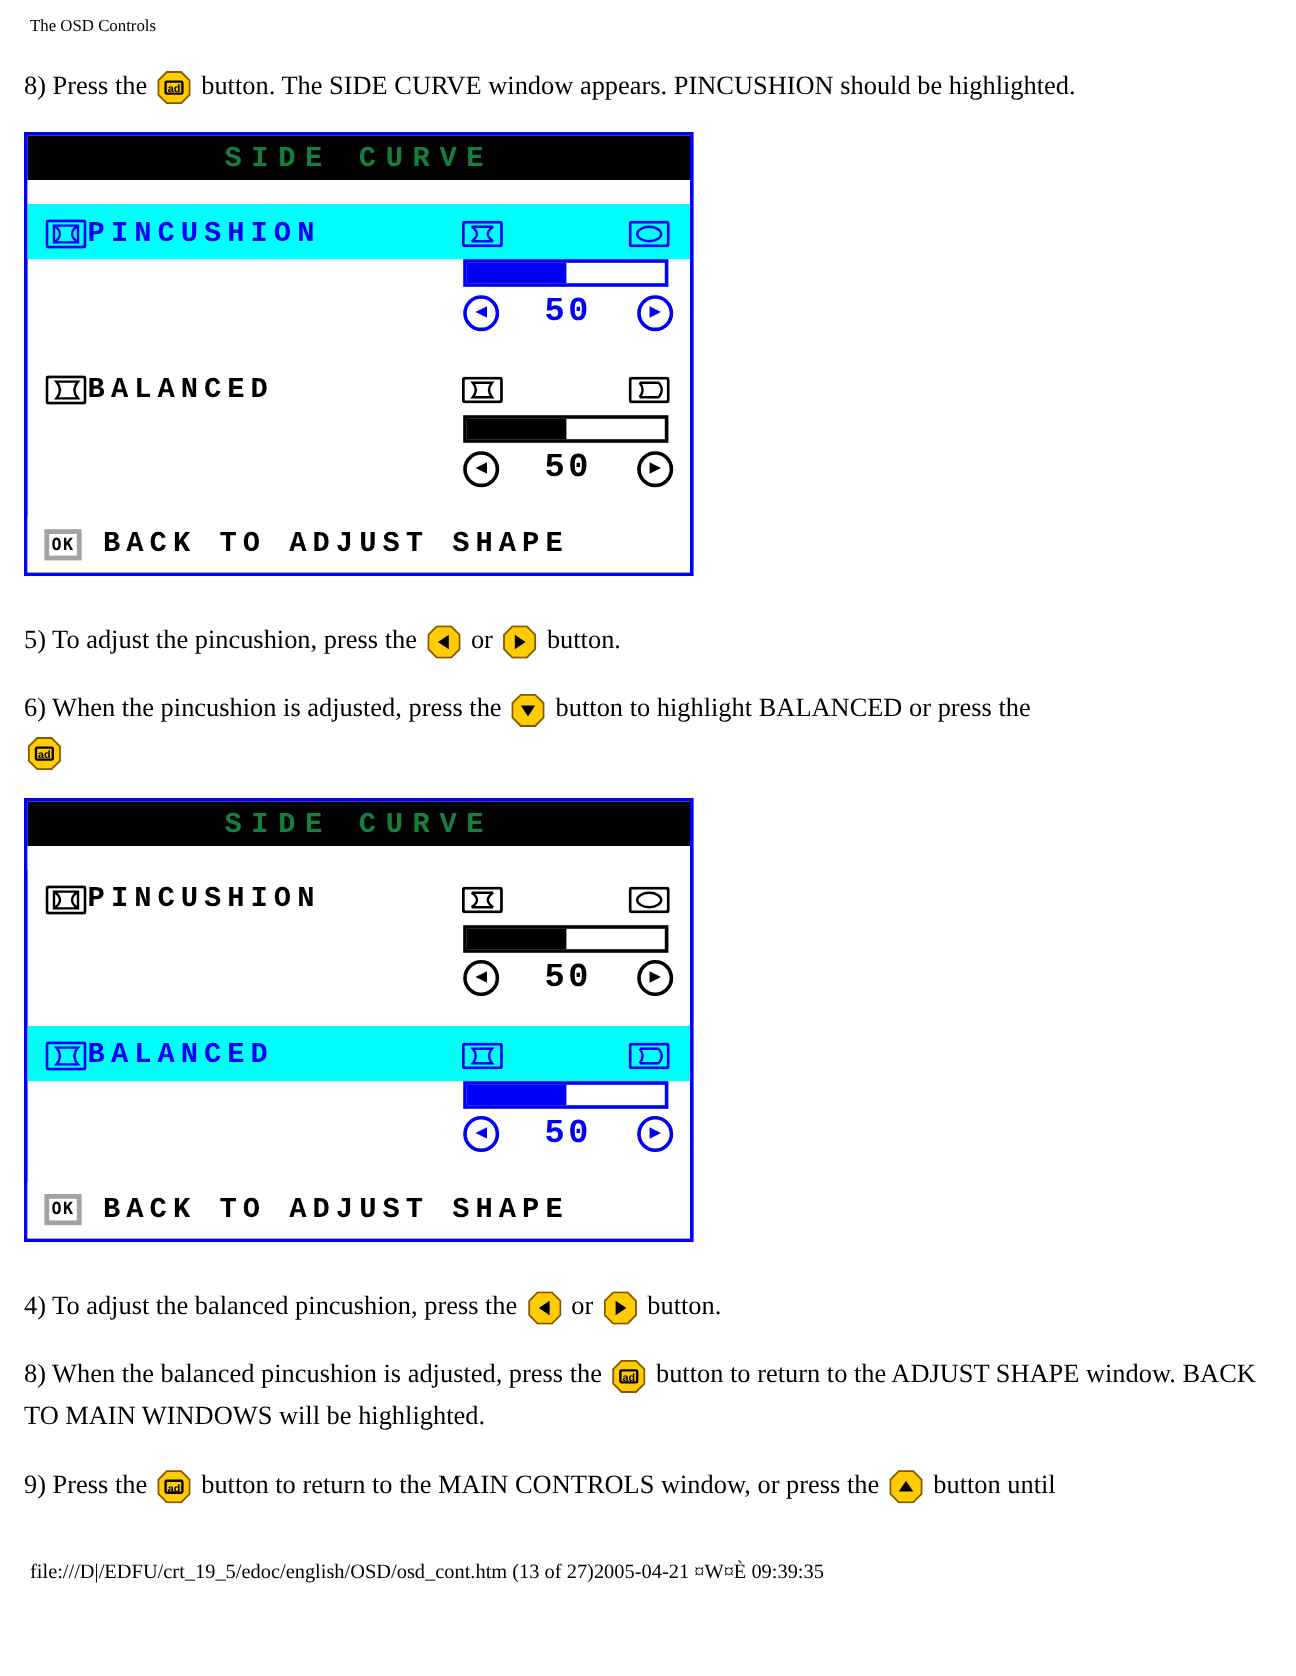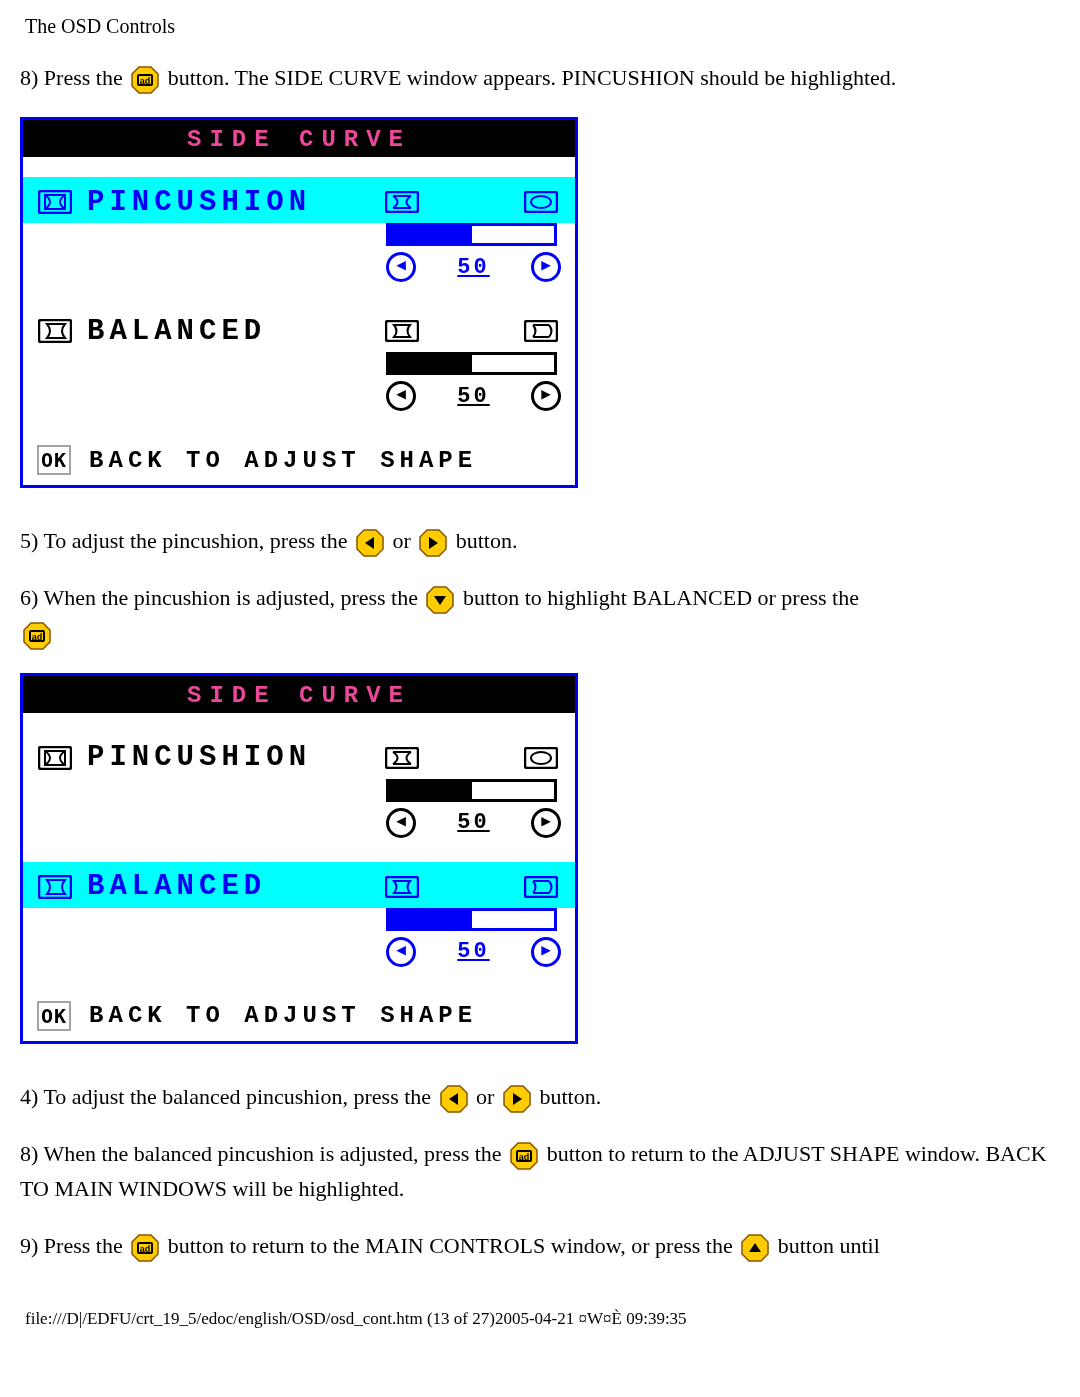--- a/index.html
+++ b/index.html
@@ -7,40 +7,40 @@
     padding: 0;
     background: #fff;
     font-family: "Times New Roman", Times, serif;
     color: #000;
     width: 1080px;
   }
   .page {
     padding: 10px 20px 20px 20px;
   }
   .header-small {
-    font-size: 20px;
+    font-size: 14px;
     margin: 5px 0 20px 5px;
   }
   .step {
     font-size: 22px;
     line-height: 1.6;
     margin: 22px 0;
   }
   
   .osd {
     width: 552px;
     border: 3px solid #0000f8;
     background: #fff;
     margin: 10px 0 35px 0;
     font-family: "Lucida Console", "Courier New", monospace;
     font-weight: 900;
   }
   .osd-title {
     background: #000;
-    color: #ec4899;
+    color: #15803d;
     text-align: center;
     font-size: 24px;
     letter-spacing: 8px;
     padding: 6px 0 4px 0;
   }
   .osd-gap-white {
     background: #fff;
     height: 20px;
   }
   .osd-row {
@@ -56,23 +56,22 @@
   .osd-row .row-icon {
     width: 36px;
     height: 26px;
     flex: 0 0 36px;
     display: inline-flex;
     align-items: center;
     justify-content: center;
   }
   .osd-row .row-label {
     flex: 1 1 auto;
-    font-size: 29px;
+    font-size: 24px;
     letter-spacing: 5px;
-    padding-left: 14px;
   }
   .row-side {
     width: 175px;
     flex: 0 0 175px;
     display: flex;
     justify-content: space-between;
     padding-right: 2px;
   }
   .row-side .side-icon {
     width: 36px;
@@ -106,24 +105,23 @@
     background: #000;
   }
   .slider-fill.sel { background: #0000f8; }
   .slider-val-row {
     display: flex;
     align-items: center;
     justify-content: space-between;
     width: 175px;
   }
   .slider-val {
-    font-size: 22px;
+    font-size: 28px;
     letter-spacing: 3px;
     font-weight: 900;
-    text-decoration: underline;
   }
   .slider-val.sel { color: #0000f8; }
   .arrow-circ {
     width: 24px; height: 24px;
     border: 3px solid #000;
     border-radius: 50%;
     display: inline-flex;
     align-items: center;
     justify-content: center;
     font-size: 16px;
@@ -133,22 +131,22 @@
   .arrow-circ.sel { border-color: #0000f8; color: #0000f8; }
   .arrow-circ span { position: relative; top: -1px; }
   .osd-footer {
     background: #fff;
     display: flex;
     align-items: center;
     padding: 10px 14px;
     border-top: 0;
   }
   .ok-box {
-    border: 2px solid #a3a3a3;
-    font-size: 20px;
+    border: 4px solid #a3a3a3;
+    font-size: 14px;
     font-weight: 900;
     padding: 1px 2px;
     letter-spacing: 1px;
     font-family: "Lucida Console", monospace;
   }
   .osd-footer .footer-label {
     font-size: 24px;
     letter-spacing: 5px;
     padding-left: 18px;
     text-align: center;

